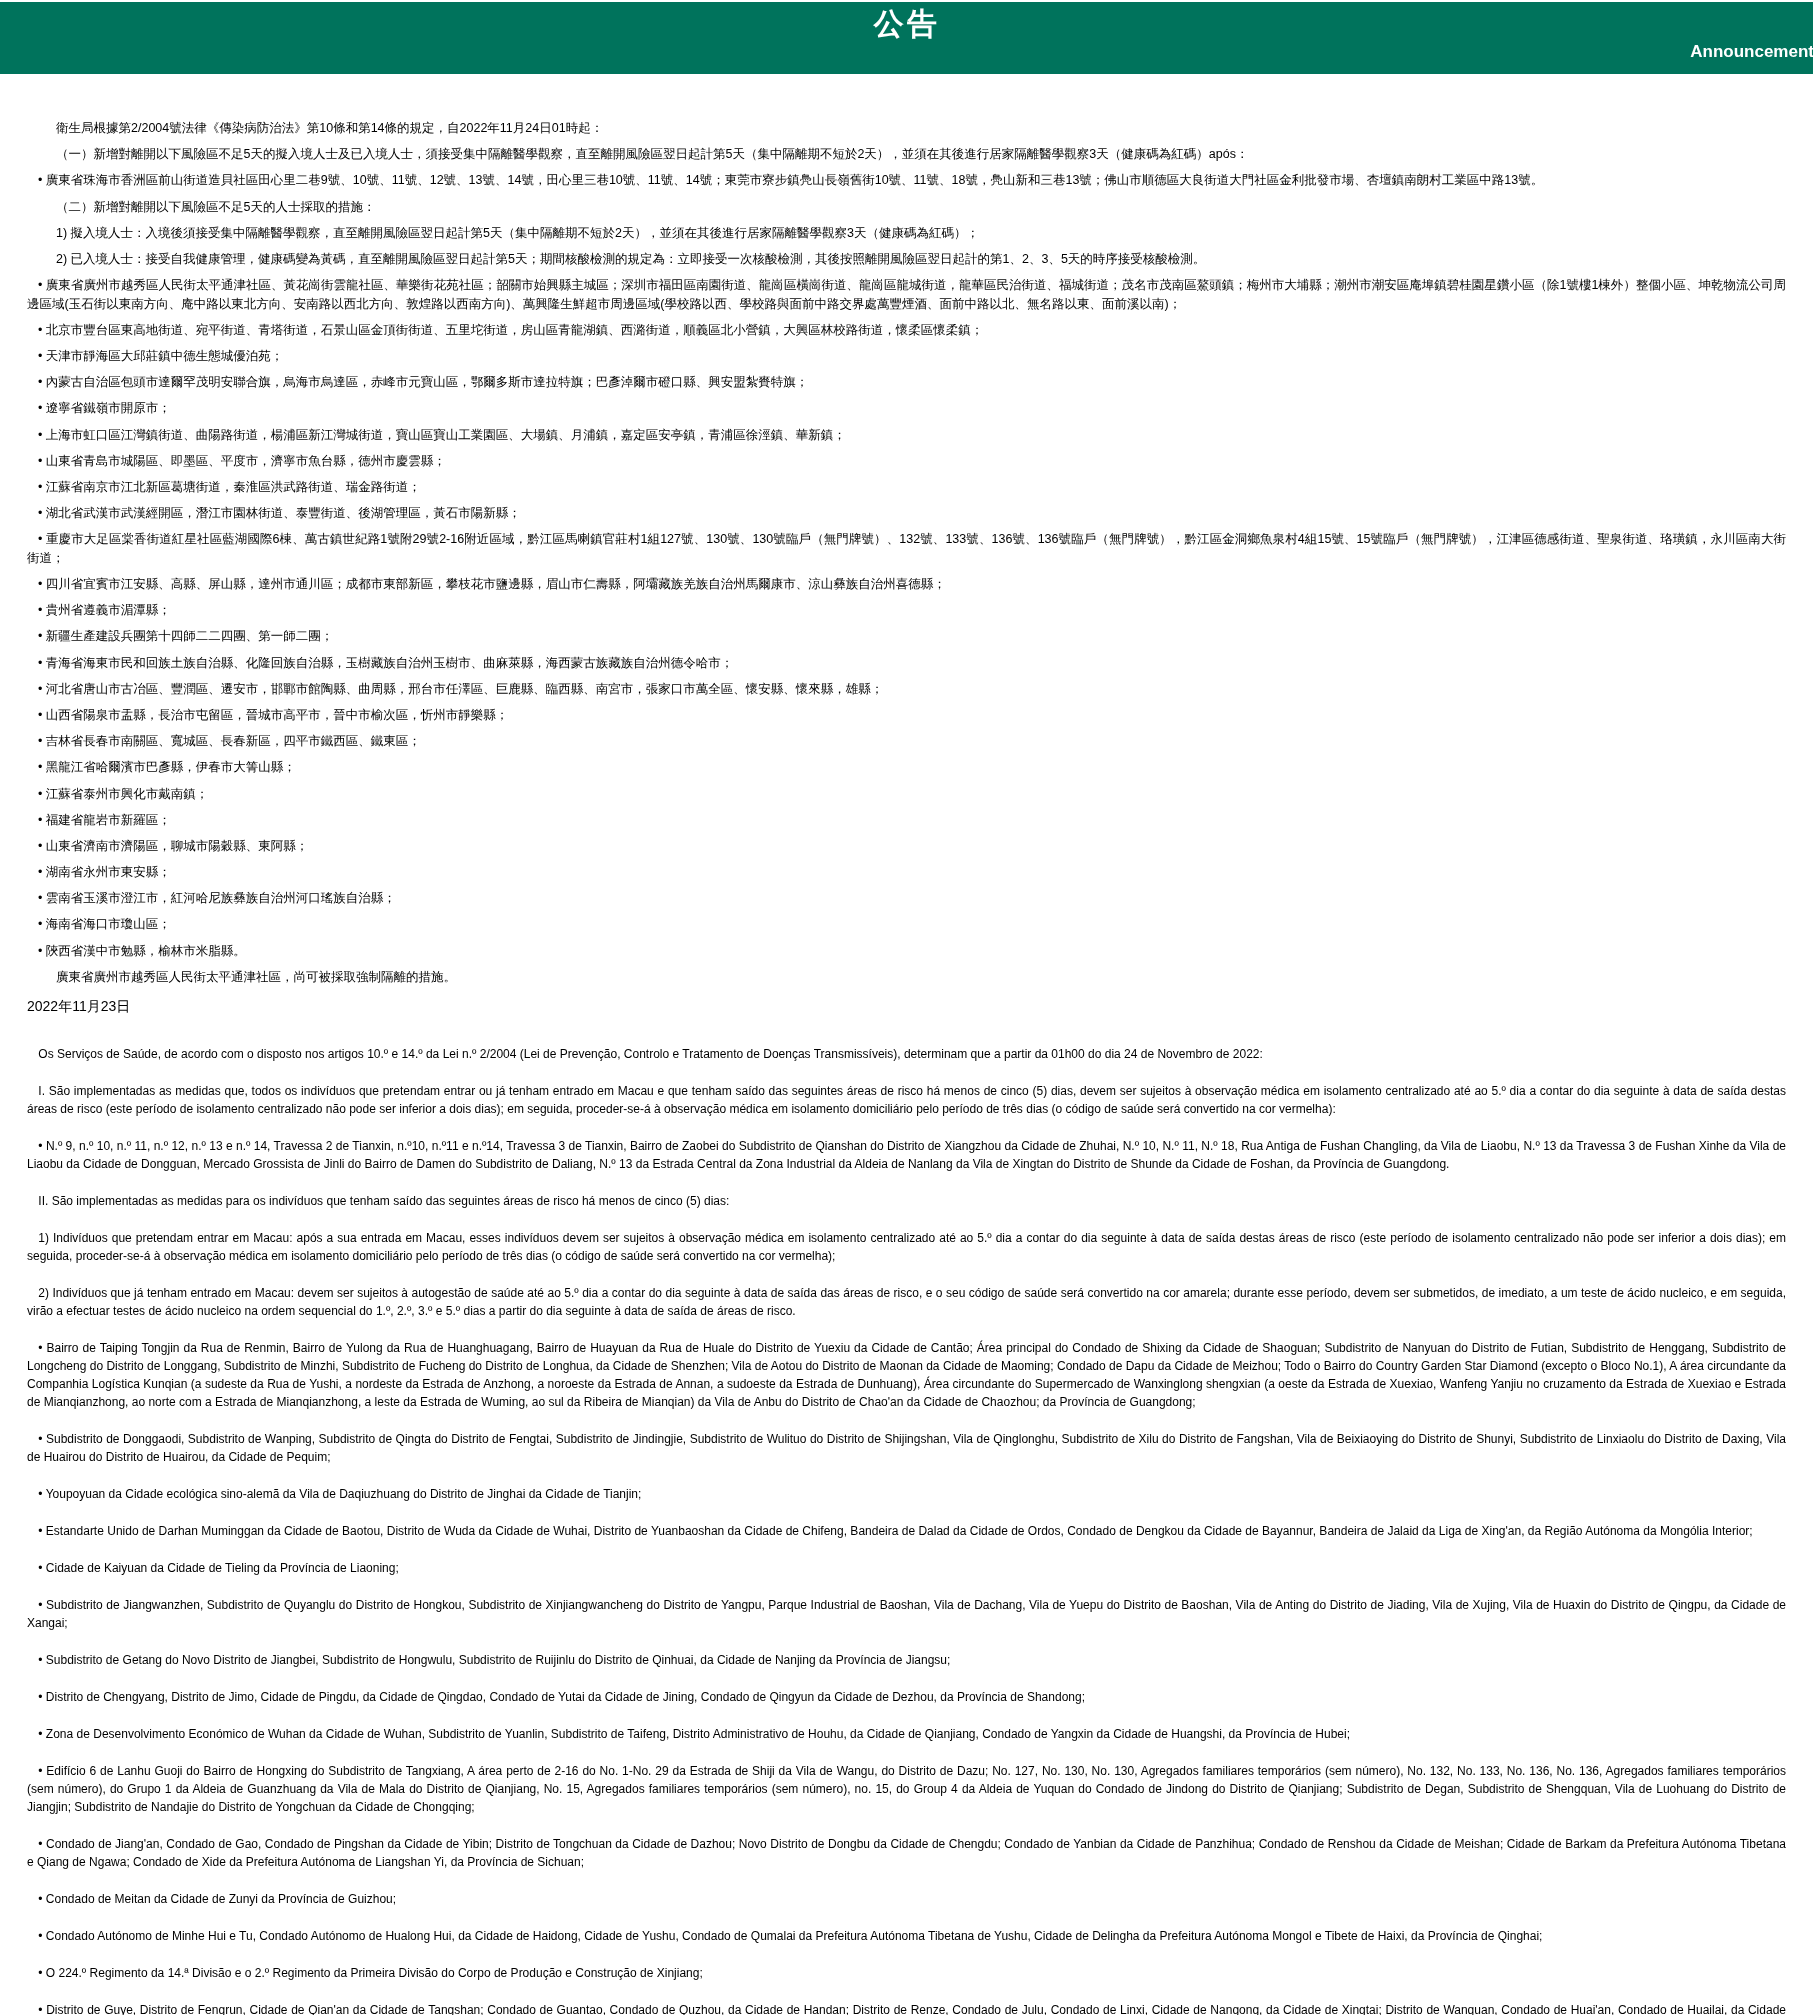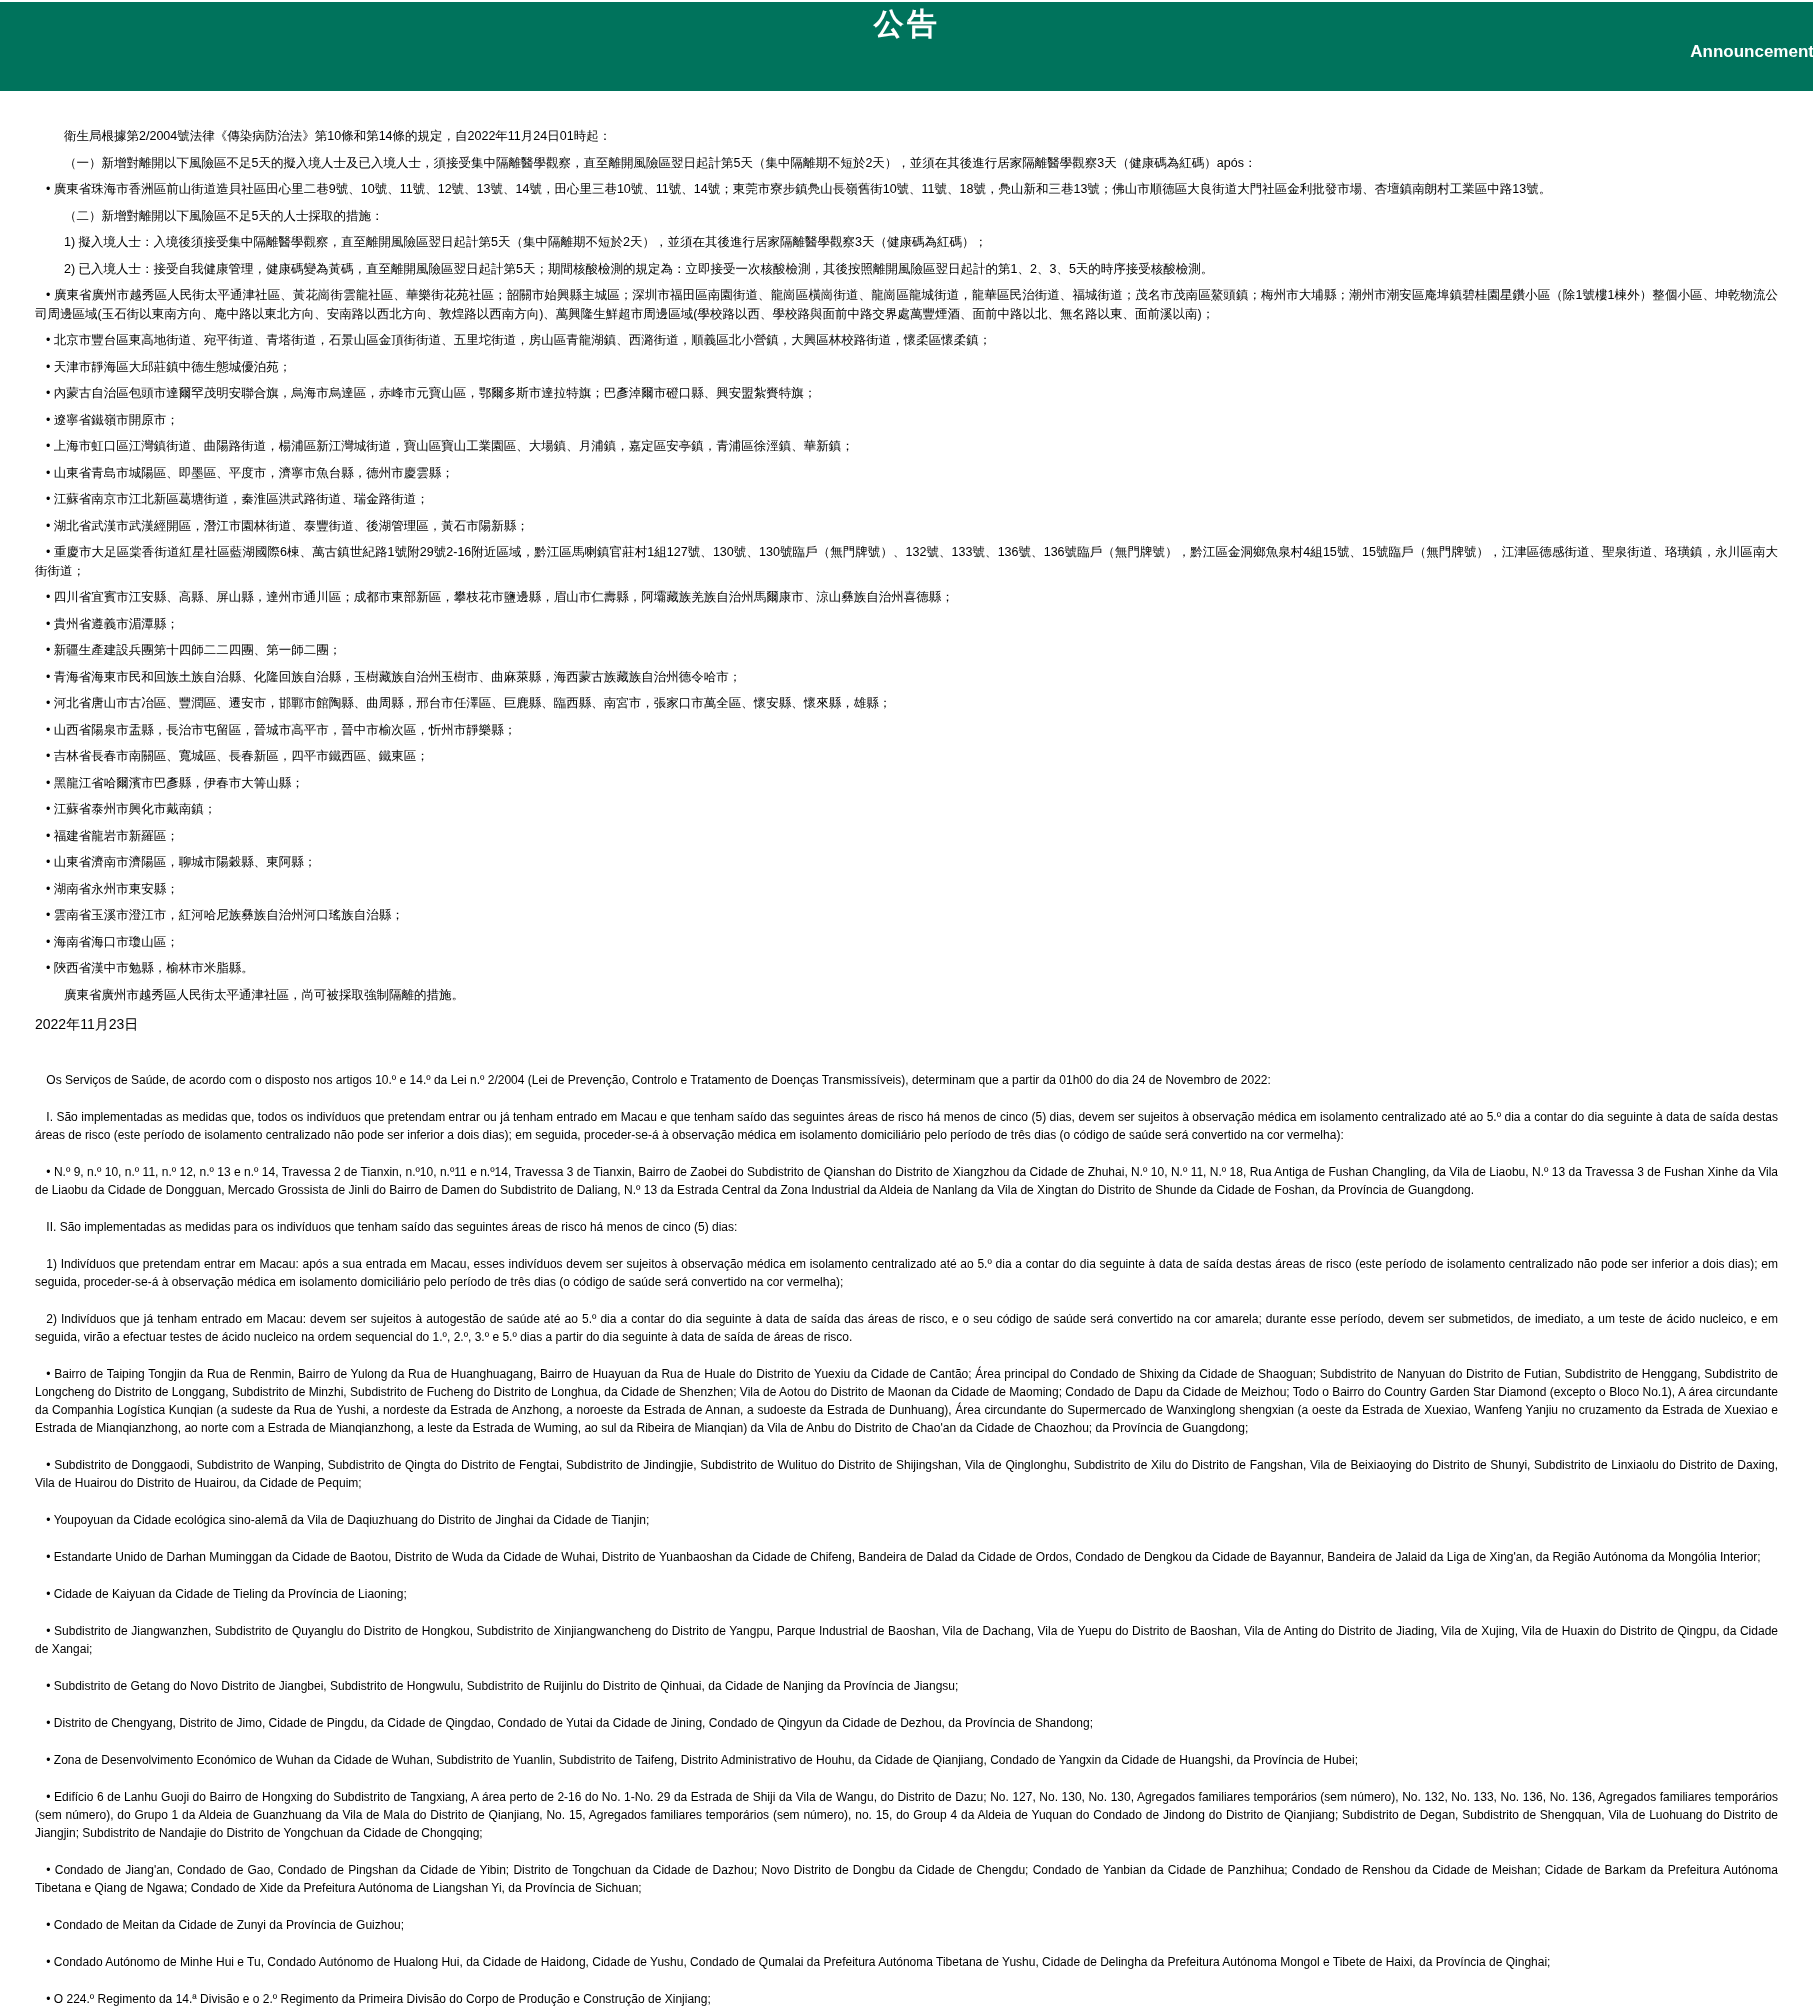--- a/index.html
+++ b/index.html
@@ -1,26 +1,26 @@
 <!DOCTYPE html>
 <html style="font-size:6.4px"><head>
 <meta charset="utf-8">
 <style>
   html,body{margin:0;padding:0;background:#e8e8e8;}
   .page{position:relative;width:1814px;height:3023px;background:#ffffff;overflow:hidden;
         font-family:"Liberation Sans","DejaVu Sans",sans-serif;color:#000;}
   
-  .banner{position:absolute;top:1.6px;left:0;width:1814px;height:89px;background:#00735C;
+  .banner{position:absolute;top:1.6px;left:0;width:1814px;height:72px;background:#00735C;
           color:#fff;text-align:center;}
   .banner .t-zh{font-size:30px;font-weight:bold;letter-spacing:3.2px;padding-top:5.6px;line-height:34px;}
   .banner .t-pt{font-size:17px;font-weight:bold;line-height:22.6px;}
   .banner .t-en{font-size:17px;font-weight:bold;line-height:21px;text-align:right;}
   
   .content{position:absolute;left:27px;top:119px;width:1759px;}
-  .para{margin:8px;text-align:justify;}
+  .para{margin:0;text-align:justify;}
   .para .bullet{display:inline;}
   .zh-sec .para{font-size:12.5px;line-height:18.5px;margin-bottom:7.7px;}
   .zh-sec .intro{text-indent:29px;}
   .zh-sec .item{text-indent:29px;}
   .zh-sec .bullet-p{text-indent:11px;}
   .zh-sec .note{text-indent:29px;}
   .zh-sec .date-p{font-size:14px;margin-top:10.5px;margin-bottom:16px;text-indent:0;}
   .lat-sec .para{font-size:12px;line-height:18px;margin-bottom:19px;}
   .lat-sec .intro,.lat-sec .item,.lat-sec .note{text-indent:11.3px;}
   .lat-sec .bullet-p{text-indent:11.3px;}

